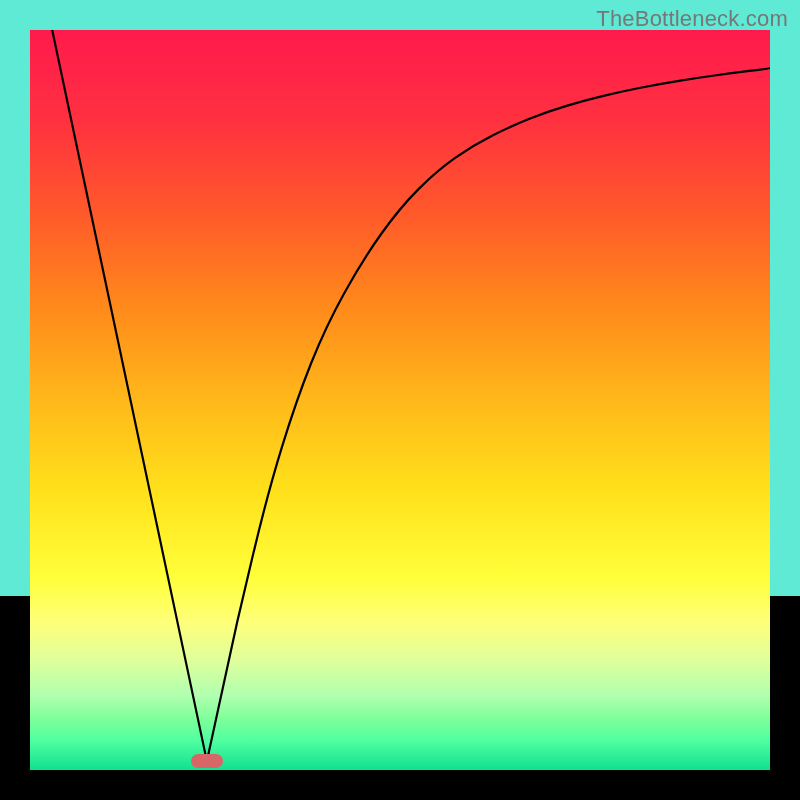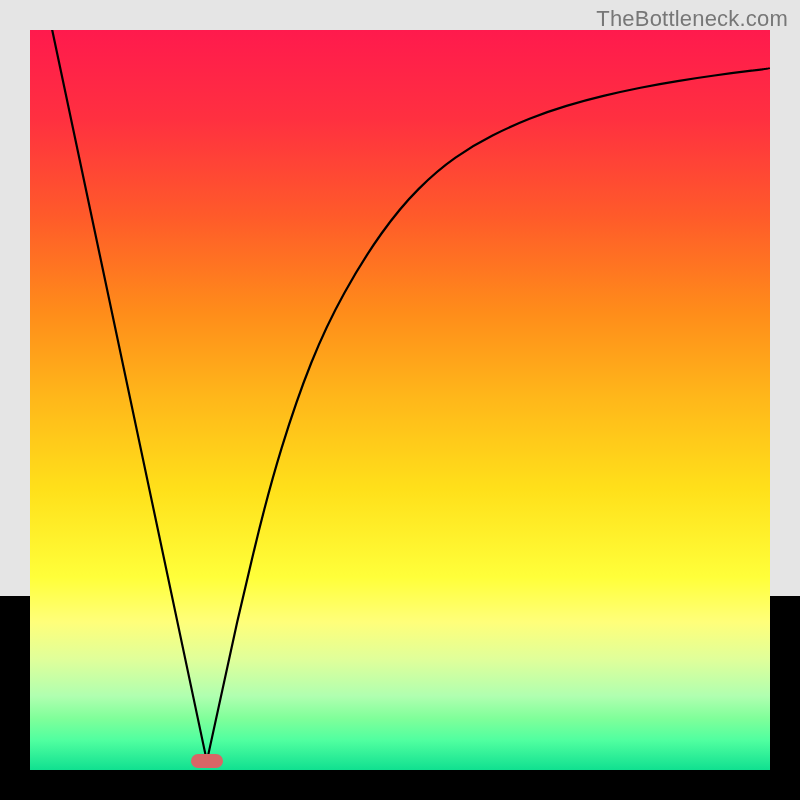--- a/index.html
+++ b/index.html
@@ -8,21 +8,21 @@
     width: 800px;
     height: 800px;
     background: #000;
     font-family: Arial, Helvetica, sans-serif;
     overflow: hidden;
   }
   .chart-container {
     position: relative;
     width: 800px;
     height: 596px;
-    background: #e5e5e5;
+    background: #5eead4;
   }
   .plot-area {
     position: absolute;
     left: 30px;
     top: 30px;
     width: 740px;
     height: 740px;
     background: linear-gradient(to bottom,
       #ff1a4d 0%,
       #ff3040 12%,

